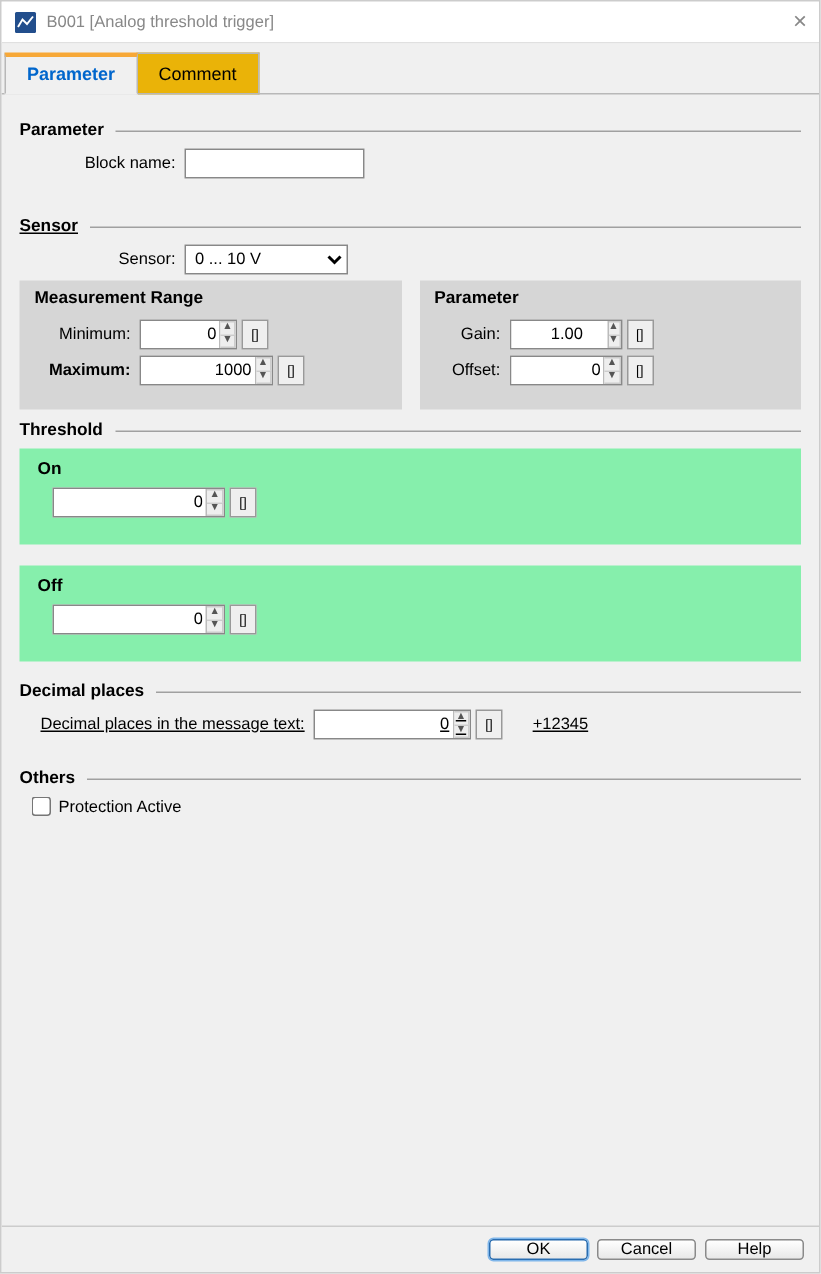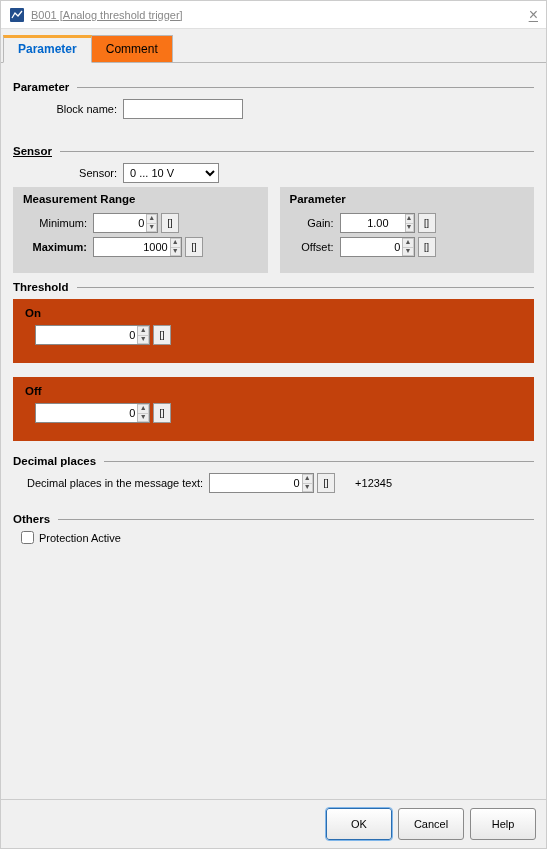--- a/index.html
+++ b/index.html
@@ -16,21 +16,20 @@
     border: 1px solid #ccc;
   }
   .titlebar {
     height: 28px;
     display: flex;
     align-items: center;
     padding: 0 8px;
     background: #fff;
     border-bottom: 1px solid #e0e0e0;
     color: #888;
-    text-decoration: underline;
   }
   .titlebar .icon {
     width: 16px; height: 16px;
     margin-right: 6px;
     display: inline-flex;
     align-items: center;
     justify-content: center;
   }
   .titlebar .close {
     margin-left: auto;
@@ -42,21 +41,21 @@
     display: flex;
     background: #f0f0f0;
     padding-top: 6px;
     padding-left: 2px;
   }
   .tab {
     padding: 6px 14px;
     font-size: 12px;
     border: 1px solid #b8b8b8;
     border-bottom: none;
-    background: #f97316;
+    background: #eab308;
     cursor: default;
     margin-right: -1px;
   }
   .tab.active {
     color: #0066cc;
     font-weight: bold;
     background: #f0f0f0;
     border-bottom: 1px solid #f0f0f0;
     border-top: 3px solid #f7a837;
     padding-top: 4px;
@@ -160,40 +159,40 @@
     background: #d6d6d6;
     padding: 6px 10px 12px 10px;
     flex: 1;
   }
   .panel-title {
     font-weight: bold;
     font-size: 11.5px;
     margin-bottom: 8px;
   }
   .threshold-panel {
-    background: #c2410c;
+    background: #86efac;
     padding: 8px 12px 14px 12px;
     margin-bottom: 14px;
   }
   .threshold-panel .panel-title { margin-bottom: 6px; }
   input[type="checkbox"] {
     margin: 0 5px 0 2px;
     vertical-align: middle;
   }
   .footer {
     border-top: 1px solid #ccc;
     padding: 8px 10px;
     display: flex;
     justify-content: flex-end;
     gap: 6px;
     background: #f0f0f0;
   }
   .btn {
     min-width: 66px;
-    height: 32px;
+    height: 14px;
     border: 1px solid #8a8a8a;
     border-radius: 3px;
     background: linear-gradient(#fff,#e8e8e8);
     font-size: 11px;
     cursor: default;
     display: inline-flex;
     align-items: center;
     justify-content: center;
   }
   .btn.primary {
@@ -231,21 +230,21 @@
     <span class="form-label" style="width:80px;">Block name:</span>
     <input type="text" style="width: 120px;" value="">
   </div>
 
   <div class="section-header" style="margin-top:26px;text-decoration:underline;">
     <span>Sensor</span>
     <span class="line"></span>
   </div>
   <div class="form-row" style="padding-left:30px;">
     <span class="form-label" style="width:80px;">Sensor:</span>
-    <select style="width:96px;">
+    <select style="width:109px;">
       <option>0 ... 10 V</option>
     </select>
   </div>
 
   <div class="panels">
 
     <div class="panel">
       <div class="panel-title">Measurement Range</div>
       <div class="form-row">
         <span class="form-label" style="width:70px;">Minimum:</span>
@@ -326,21 +325,21 @@
           </div>
       </div>
       <div class="ref-btn">[]</div>
     </div>
   </div>
 
   <div class="section-header">
     <span>Decimal places</span>
     <span class="line"></span>
   </div>
-  <div class="form-row" style="padding-left:14px;">
+  <div class="form-row" style="padding-left:14px;text-decoration:underline;">
     <span class="form-label" style="width:auto; padding-right:6px;">Decimal places in the message text:</span>
     <div class="num-wrap" style="width:105px;">
       <input type="text" value="0" style="">
       <div class="spin">
           <div>▲</div>
           <div>▼</div>
         </div>
     </div>
     <div class="ref-btn">[]</div>
     <span style="margin-left:20px;">+12345</span>

